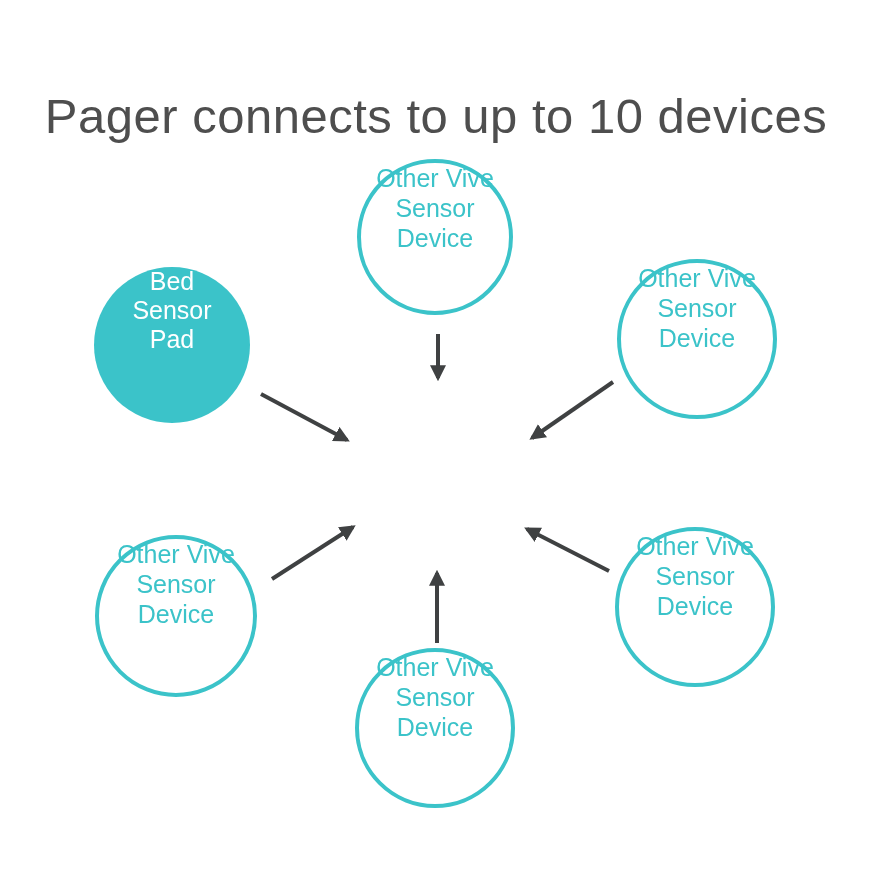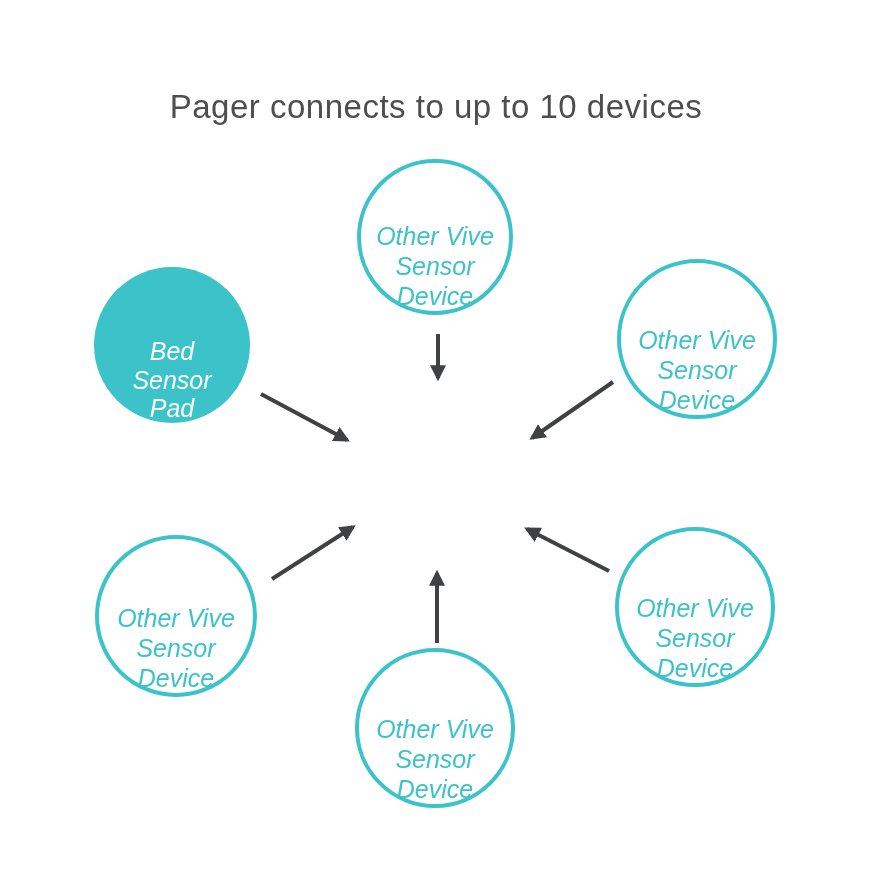--- a/index.html
+++ b/index.html
@@ -32,21 +32,21 @@
     color: var(--title-teal);
     letter-spacing: 1px;
     white-space: nowrap;
   }
   .subtitle {
     position: absolute;
     top: 88px;
     left: 0;
     width: 100%;
     text-align: center;
-    font-size: 33px;
+    font-size: 49px;
     font-weight: 400;
     color: var(--subtitle-gray);
     letter-spacing: 0.5px;
     white-space: nowrap;
   }
   .arrows {
     position: absolute;
     top: 0;
     left: 0;
     width: 872px;
@@ -54,24 +54,23 @@
   }
   .arrows line {
     stroke: var(--arrow-gray);
     stroke-width: 4;
   }
   .arrows .ah-path { fill: var(--arrow-gray); }
   .node {
     position: absolute;
     border-radius: 50%;
     display: flex;
-    align-items: flex-end;
+    align-items: flex-start;
     justify-content: center;
     text-align: center;
-    font-style: italic;
   }
   .node span { white-space: pre-line; display: block; }
   .outlined {
     background: var(--node-fill-white);
     border: 4px solid var(--teal);
     color: var(--teal);
     font-size: 25px;
     line-height: 1.2;
   }
   .n-top          { left: 357px; top: 159px; width: 156px; height: 156px; }

